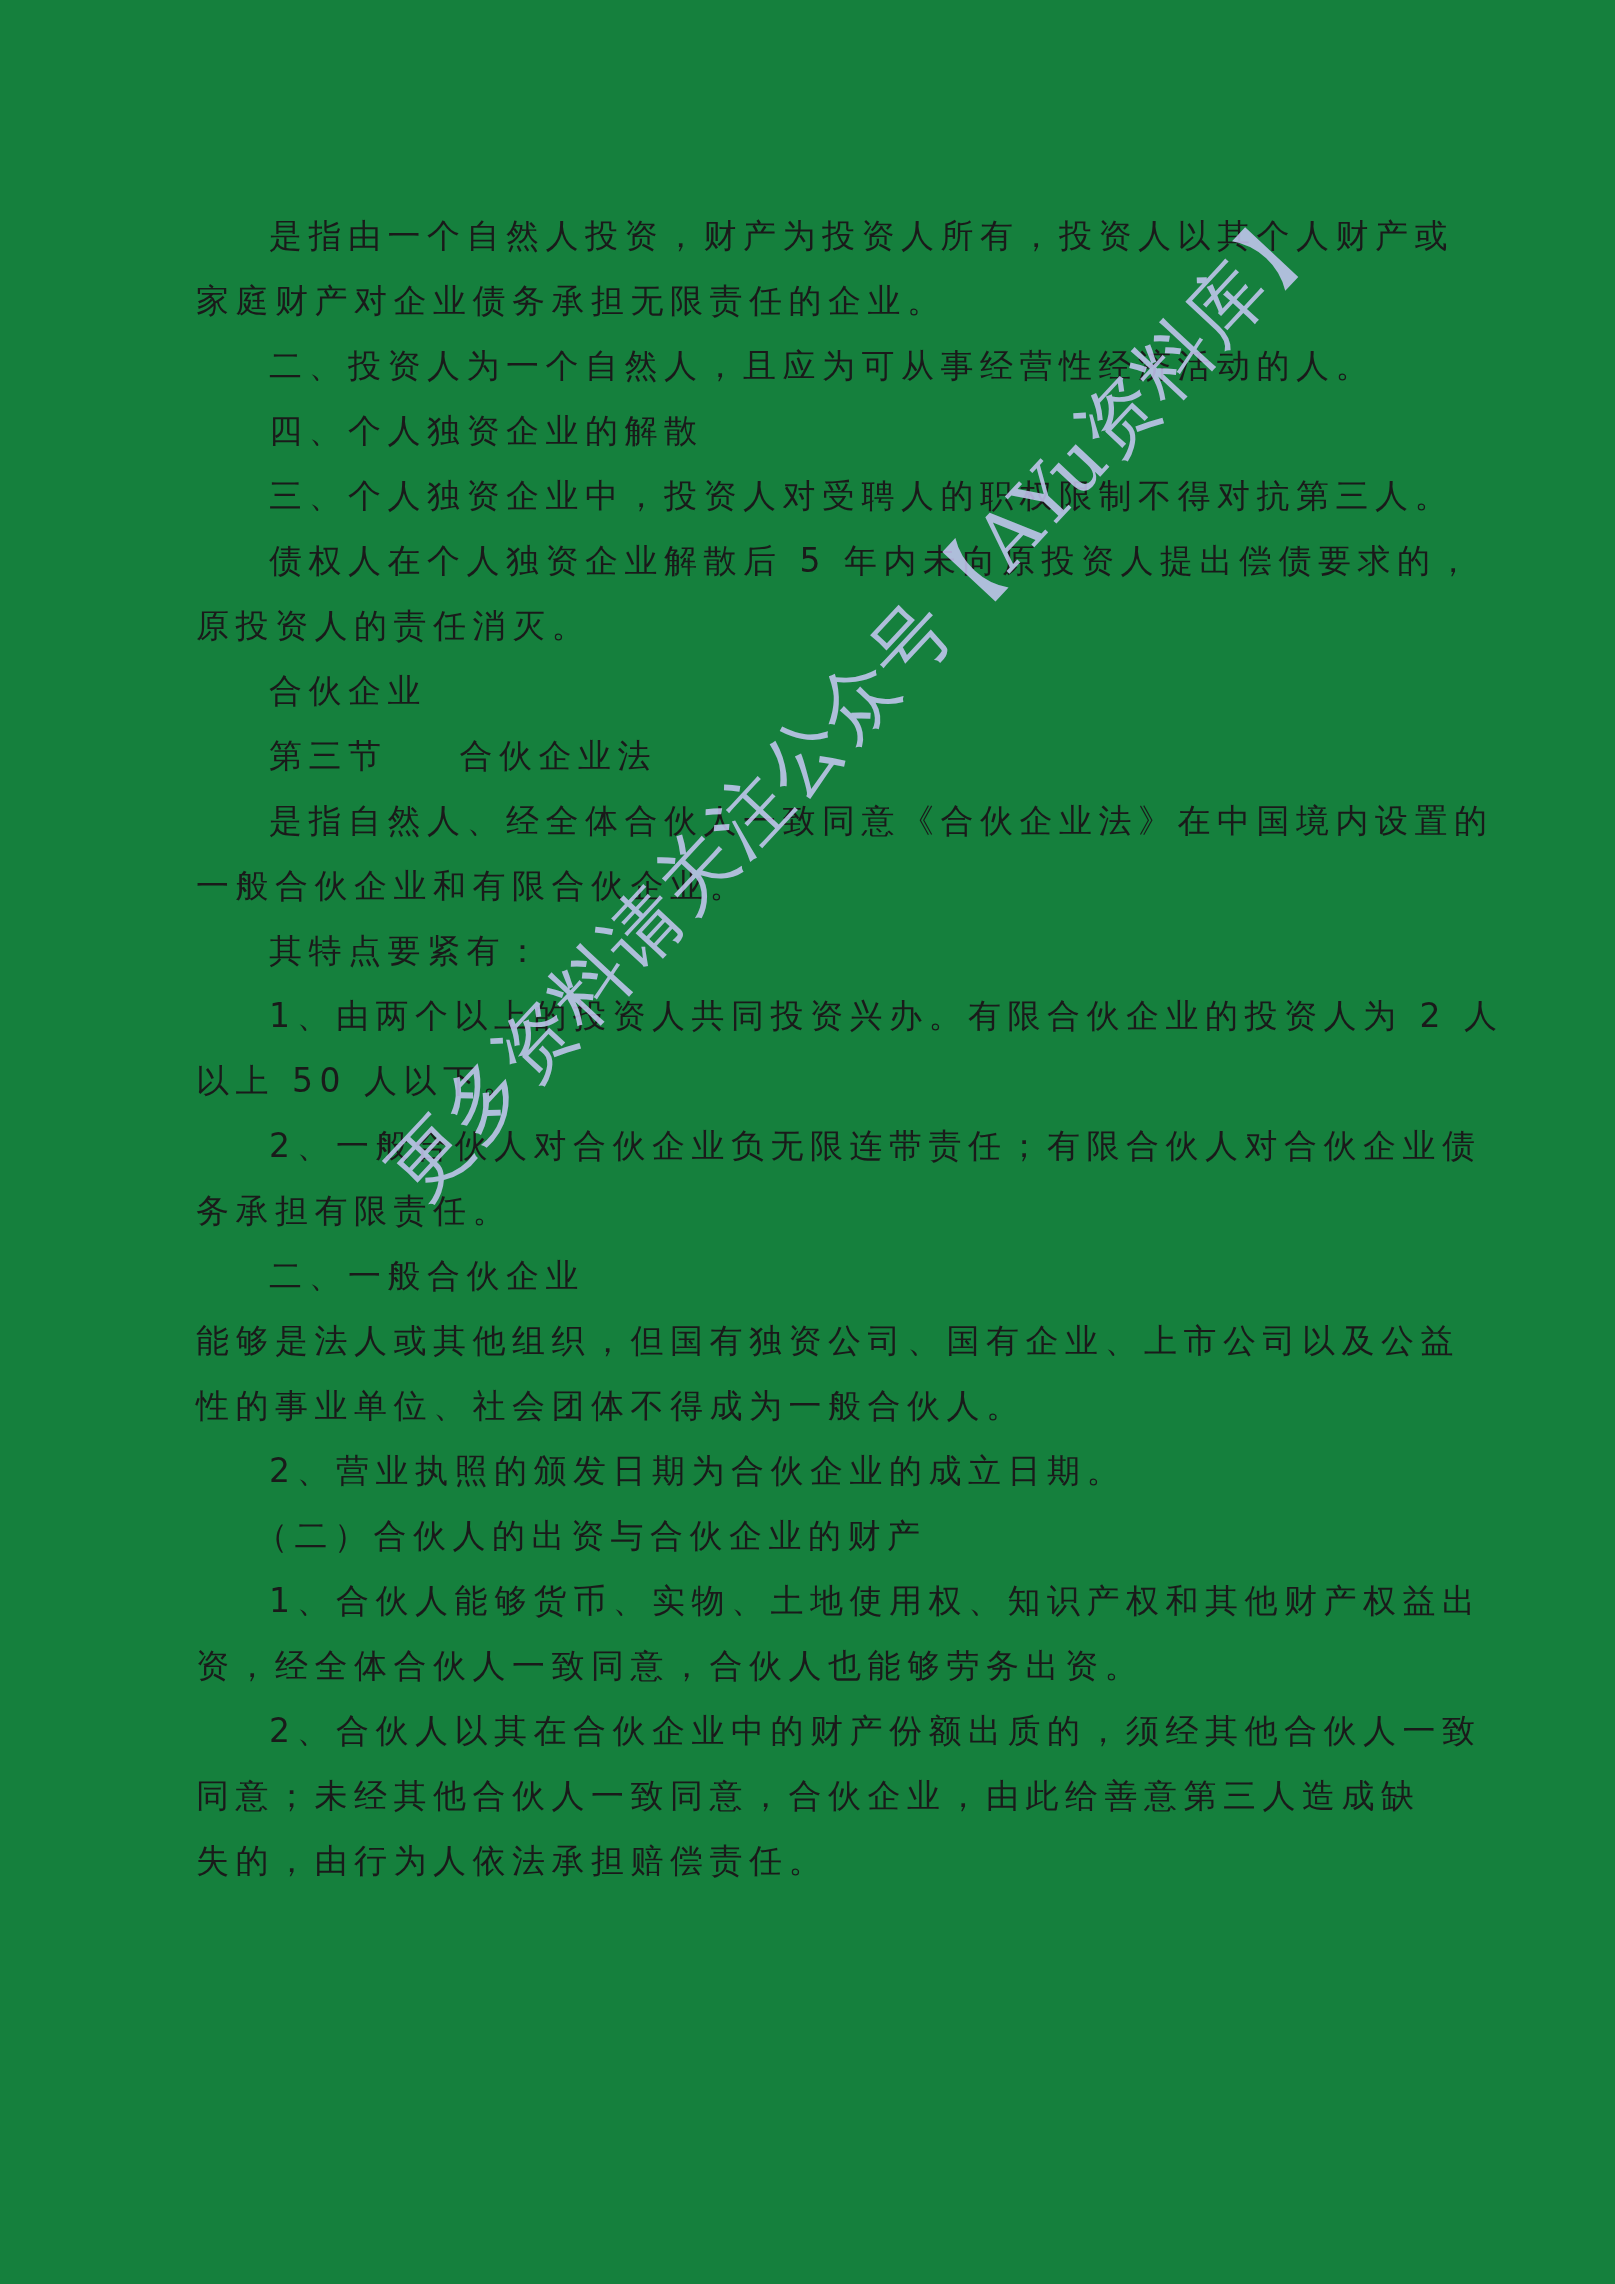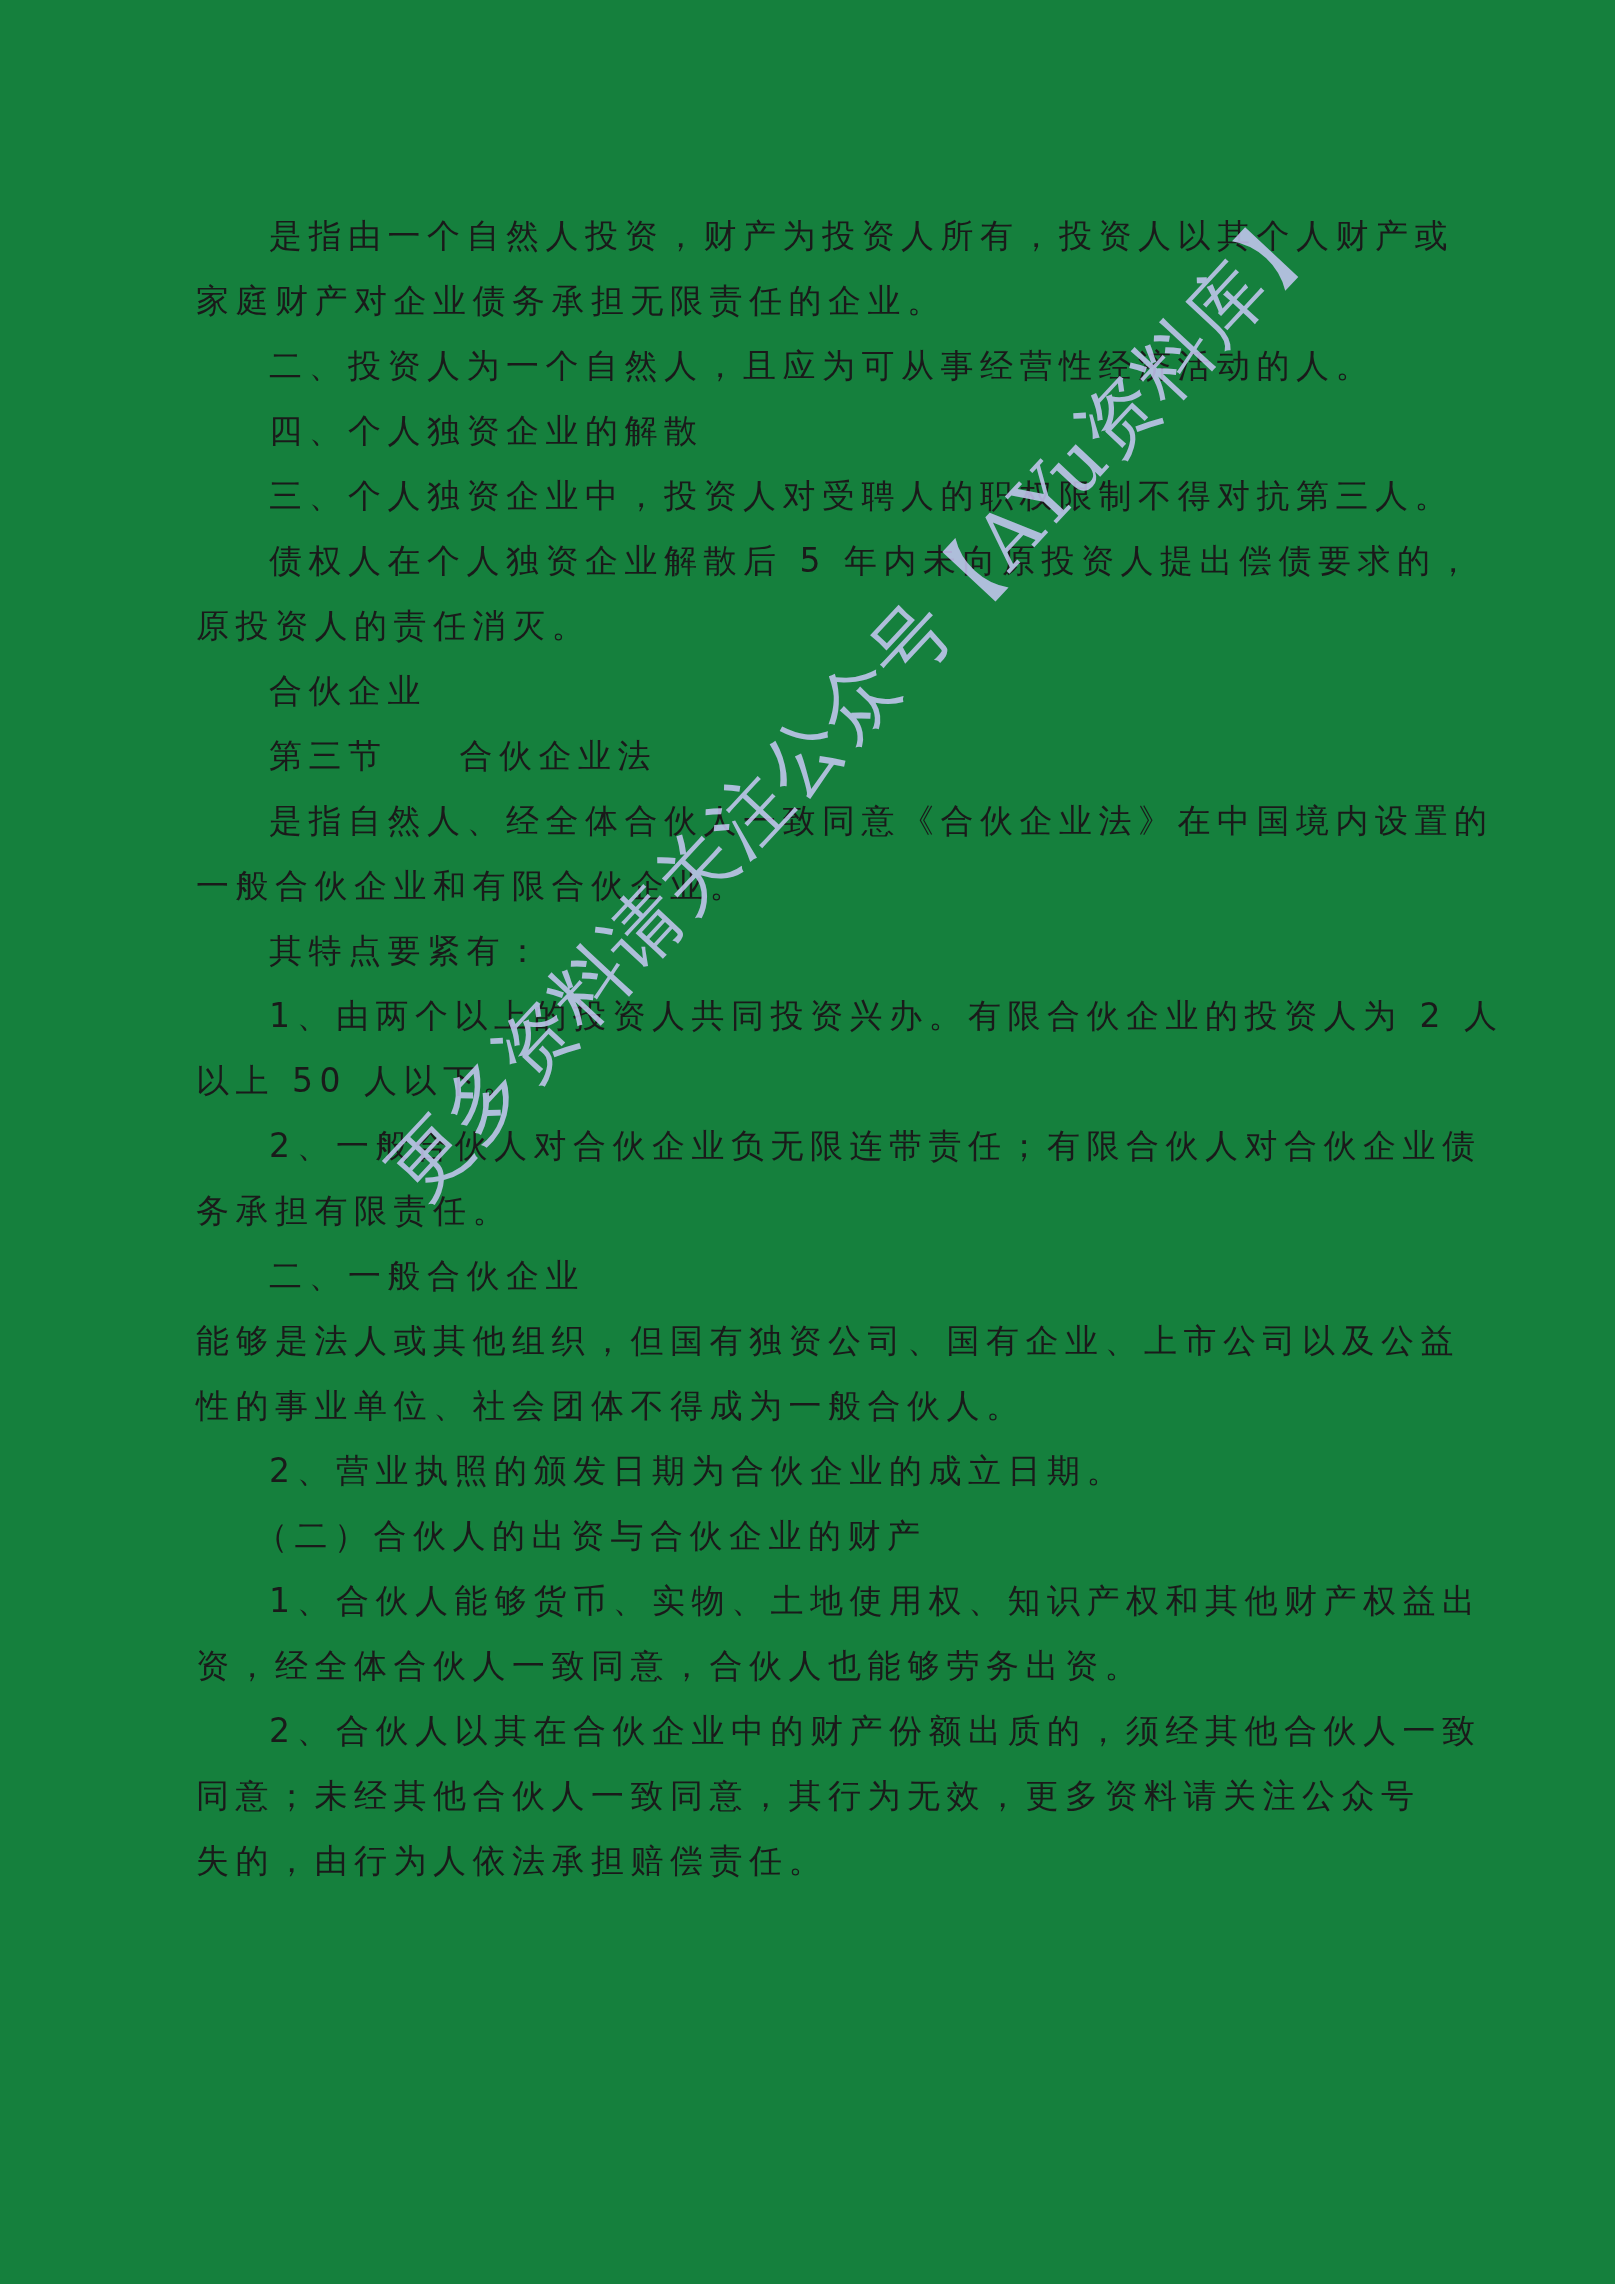--- a/index.html
+++ b/index.html
@@ -75,19 +75,19 @@
     <div class="line indent">2、一般合伙人对合伙企业负无限连带责任；有限合伙人对合伙企业债</div>
     <div class="line">务承担有限责任。</div>
     <div class="line indent">二、一般合伙企业</div>
     <div class="line">能够是法人或其他组织，但国有独资公司、国有企业、上市公司以及公益</div>
     <div class="line">性的事业单位、社会团体不得成为一般合伙人。</div>
     <div class="line indent">2、营业执照的颁发日期为合伙企业的成立日期。</div>
     <div class="line indent-paren">（二）合伙人的出资与合伙企业的财产</div>
     <div class="line indent">1、合伙人能够货币、实物、土地使用权、知识产权和其他财产权益出</div>
     <div class="line">资，经全体合伙人一致同意，合伙人也能够劳务出资。</div>
     <div class="line indent">2、合伙人以其在合伙企业中的财产份额出质的，须经其他合伙人一致</div>
-    <div class="line">同意；未经其他合伙人一致同意，其行为无效，更多资料请关注公众号</div>
+    <div class="line">同意；未经其他合伙人一致同意，合伙企业，由此给善意第三人造成缺</div>
     <div class="line">失的，由行为人依法承担赔偿责任。</div>
   </div>
 
   <div class="watermark">更多资料请关注公众号【AYu资料库】</div>
 </div>
 
 
 </body></html>

